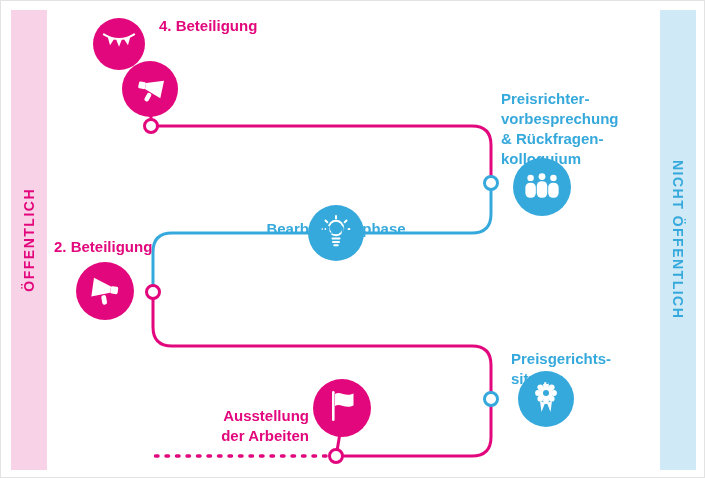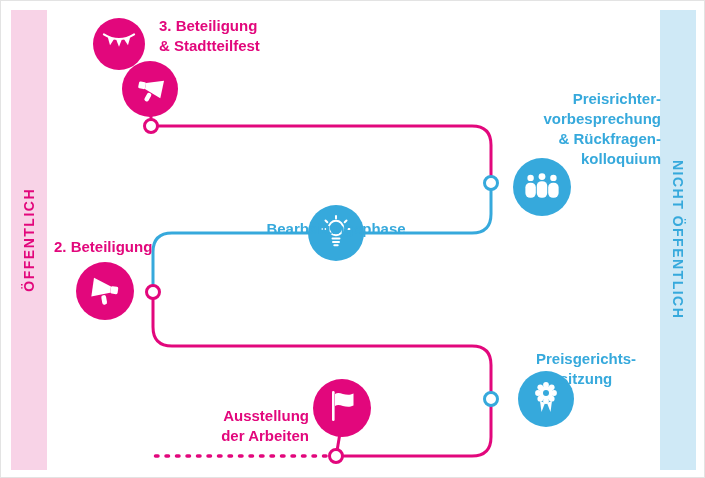--- a/index.html
+++ b/index.html
@@ -87,40 +87,39 @@
         <g fill="#fff">
           <path d="M4 5 L21 11 L21 17 L4 23 Z"></path>
           <rect x="21" y="10.5" width="7" height="7" rx="1.5"></rect>
           <rect x="14" y="20" width="4.5" height="9" rx="2" transform="rotate(-18 16 24)"></rect>
         </g>
       </svg>
     </span>
   </div>
 
   <div class="label pink-text" style="left:158px;top:15px;width:150px;">
-    <div>3. Beteiligung</div>
-    <div>&amp; Stadtteilfest</div>
+    <div>4. Beteiligung</div>
   </div>
 
   <div class="node-circle blue-bg" style="left:512px;top:157px;width:58px;height:58px;">
     <span>
       <svg width="38" height="26" viewBox="0 0 40 27">
         <g fill="#fff">
           <circle cx="8" cy="6" r="3.4"></circle>
           <circle cx="20" cy="4.6" r="3.6"></circle>
           <circle cx="32" cy="6" r="3.4"></circle>
           <rect x="2.5" y="11" width="11" height="16" rx="5"></rect>
           <rect x="14.5" y="9.5" width="11" height="17.5" rx="5"></rect>
           <rect x="26.5" y="11" width="11" height="16" rx="5"></rect>
         </g>
       </svg>
     </span>
   </div>
 
-  <div class="label blue-text" style="left:500px;top:88px;width:160px;text-align:right;">
+  <div class="label blue-text" style="left:500px;top:88px;width:160px;">
     <div>Preisrichter-</div>
     <div>vorbesprechung</div>
     <div class="gap-top">&amp; Rückfragen-</div>
     <div>kolloquium</div>
   </div>
 
   <div class="node-circle blue-bg" style="left:307px;top:204px;width:56px;height:56px;">
     <span>
       <svg width="32" height="34" viewBox="0 0 32 34">
         <g stroke="#fff" stroke-width="2" fill="none" stroke-linecap="round">
@@ -168,21 +167,21 @@
             <circle cx="21.7" cy="7.3" r="2.9"></circle>
           <circle cx="16" cy="13" r="7"></circle>
           <polygon points="10,21 15,23 11.5,32"></polygon>
           <polygon points="22,21 17,23 20.5,32"></polygon>
         </g>
         <circle cx="16" cy="13" r="3" fill="#36a9dc"></circle>
       </svg>
     </span>
   </div>
 
-  <div class="label blue-text" style="left:510px;top:348px;width:150px;text-align:center;">
+  <div class="label blue-text" style="left:510px;top:348px;width:150px;">
     <div>Preisgerichts-</div>
     <div>sitzung</div>
   </div>
 
   <div class="node-circle pink-bg" style="left:312px;top:378px;width:58px;height:58px;">
     <span>
       <svg width="34" height="36" viewBox="0 0 34 36">
         <g fill="#fff">
           <rect x="7" y="3" width="2.6" height="30" rx="1.3"></rect>
           <path d="M10 6 C15 2.5 20.5 9.5 28.5 5.5 L28.5 17.5 C20.5 21.5 15 14.5 10 18 Z"></path>

